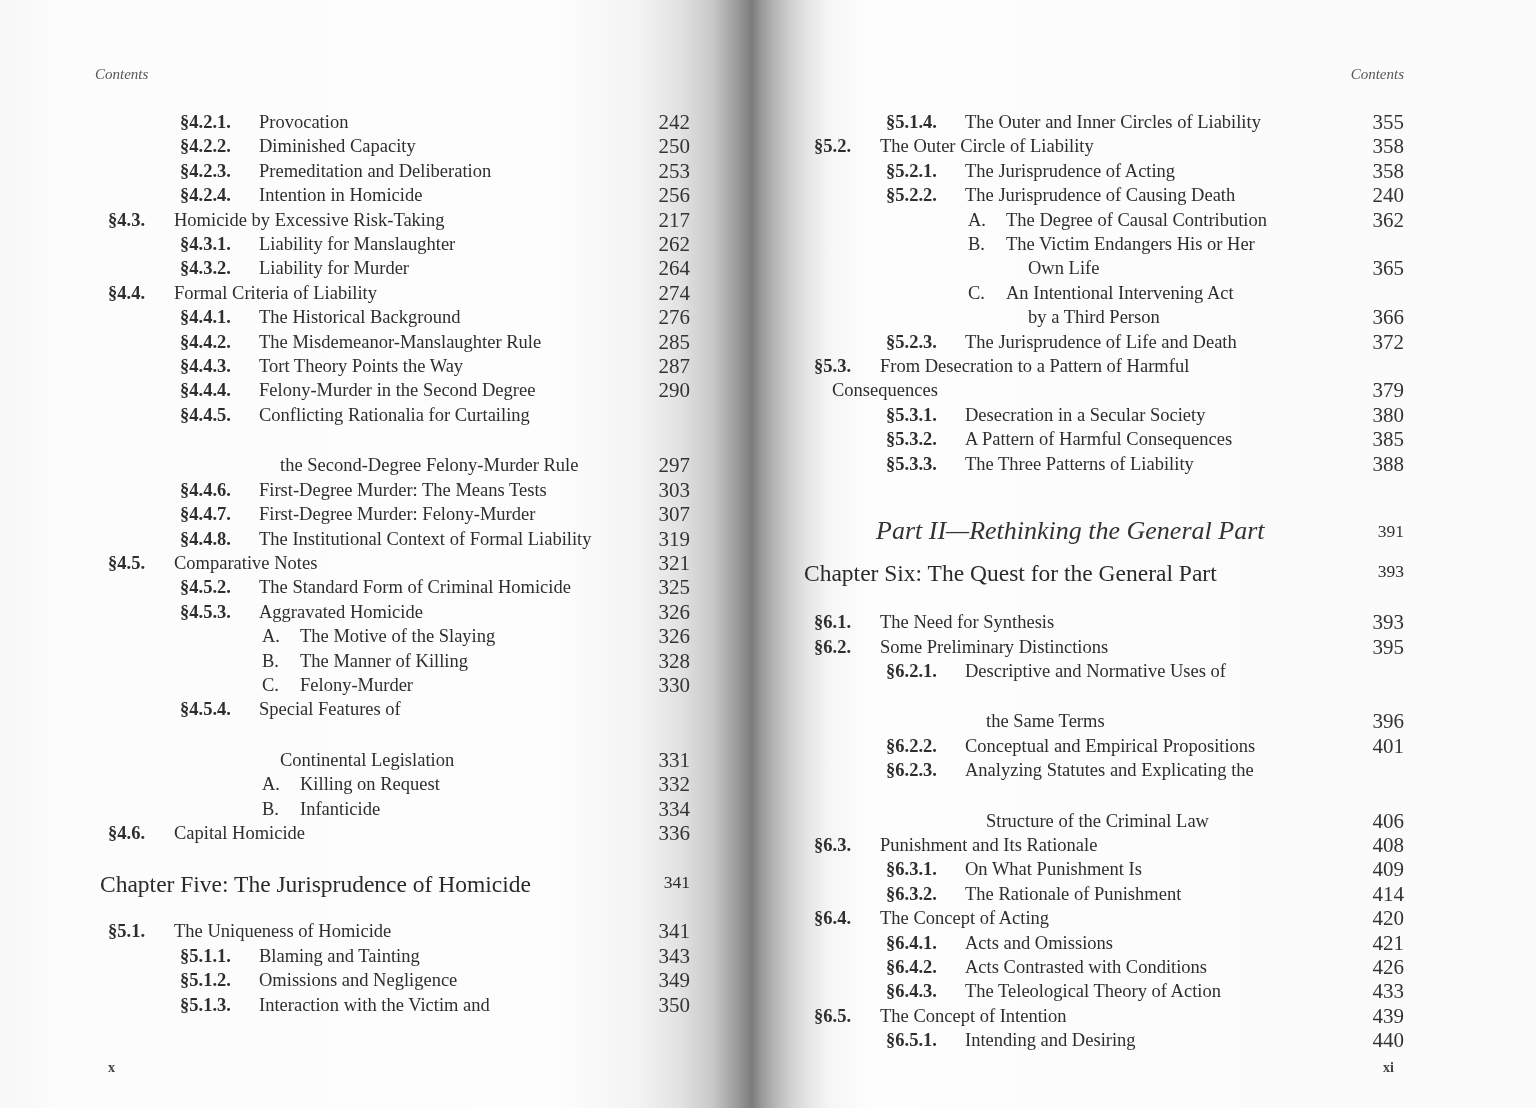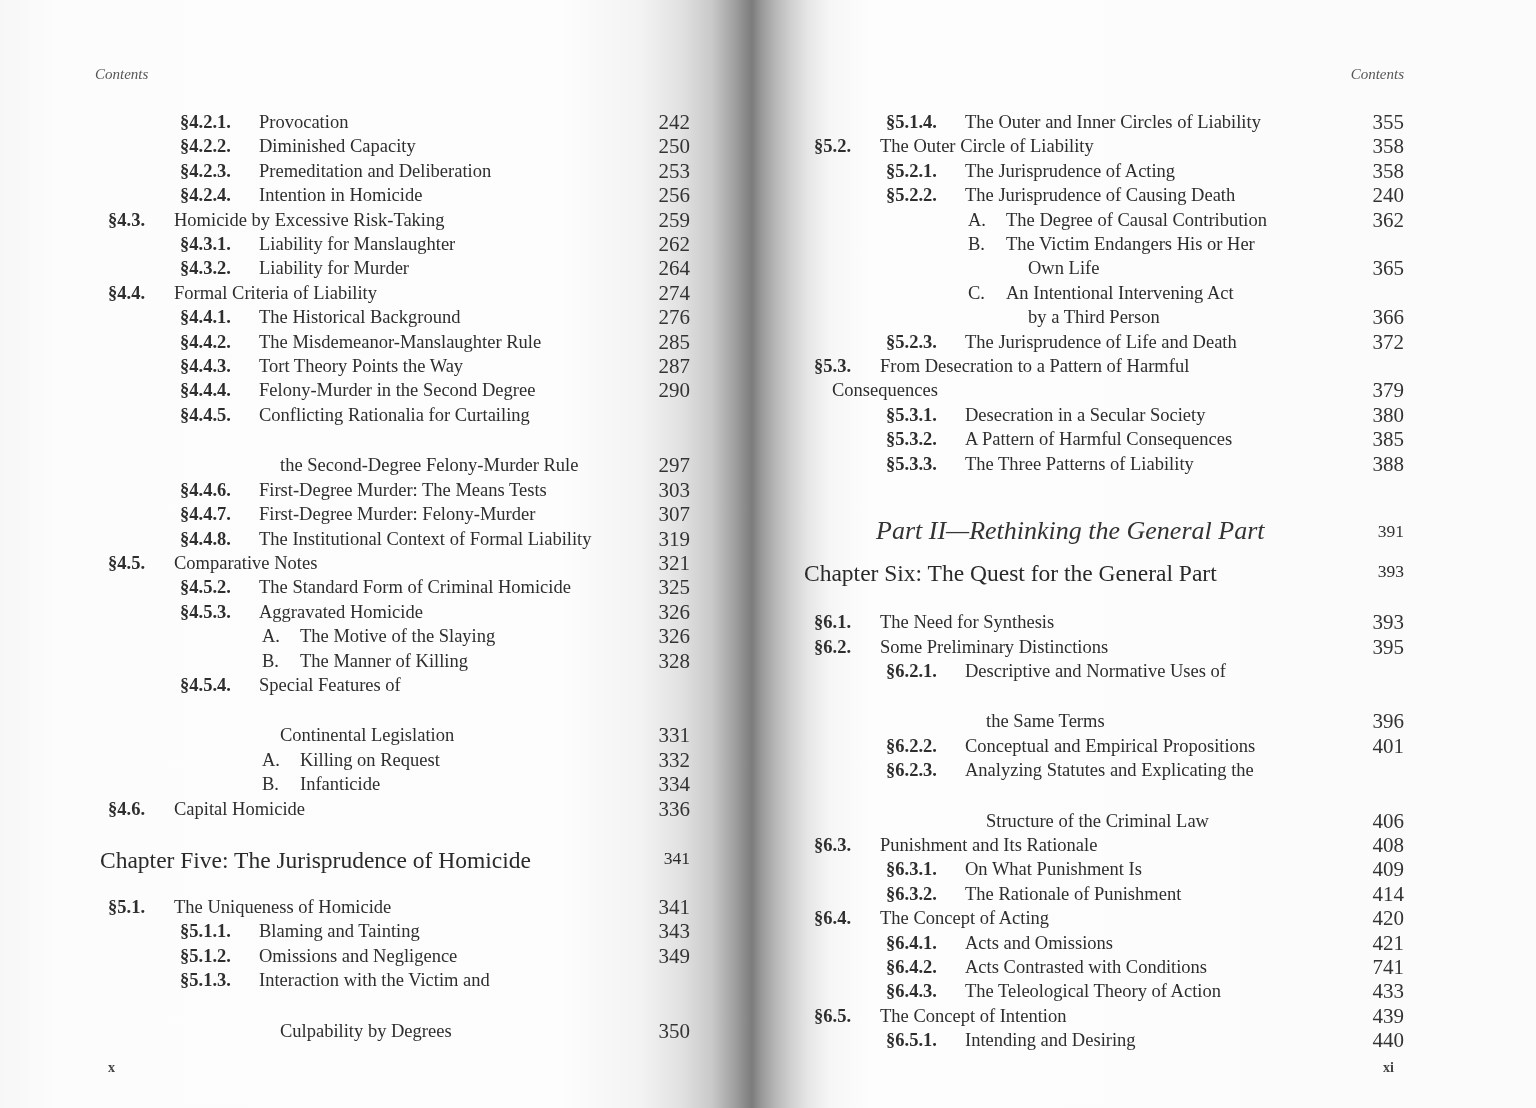--- a/index.html
+++ b/index.html
@@ -71,51 +71,52 @@
 <div class="spread">
 
   <div class="page left">
     <div class="running-head">Contents</div>
     <div class="toc">
       <div>
           <div class="entry l2"><span class="num">§4.2.1.</span><span>Provocation</span><span class="page-no">242</span></div>
           <div class="entry l2"><span class="num">§4.2.2.</span><span>Diminished Capacity</span><span class="page-no">250</span></div>
           <div class="entry l2"><span class="num">§4.2.3.</span><span>Premeditation and Deliberation</span><span class="page-no">253</span></div>
           <div class="entry l2"><span class="num">§4.2.4.</span><span>Intention in Homicide</span><span class="page-no">256</span></div>
-          <div class="entry l1"><span class="num">§4.3.</span><span>Homicide by Excessive Risk-Taking</span><span class="page-no">259</span></div>
+          <div class="entry l1"><span class="num">§4.3.</span><span>Homicide by Excessive Risk-Taking</span><span class="page-no">217</span></div>
           <div class="entry l2"><span class="num">§4.3.1.</span><span>Liability for Manslaughter</span><span class="page-no">262</span></div>
           <div class="entry l2"><span class="num">§4.3.2.</span><span>Liability for Murder</span><span class="page-no">264</span></div>
           <div class="entry l1"><span class="num">§4.4.</span><span>Formal Criteria of Liability</span><span class="page-no">274</span></div>
           <div class="entry l2"><span class="num">§4.4.1.</span><span>The Historical Background</span><span class="page-no">276</span></div>
           <div class="entry l2"><span class="num">§4.4.2.</span><span>The Misdemeanor-Manslaughter Rule</span><span class="page-no">285</span></div>
           <div class="entry l2"><span class="num">§4.4.3.</span><span>Tort Theory Points the Way</span><span class="page-no">287</span></div>
           <div class="entry l2"><span class="num">§4.4.4.</span><span>Felony-Murder in the Second Degree</span><span class="page-no">290</span></div>
           <div class="entry l2"><span class="num">§4.4.5.</span><span>Conflicting Rationalia for Curtailing</span><span class="cont">the Second-Degree Felony-Murder Rule</span><span class="page-no">297</span></div>
           <div class="entry l2"><span class="num">§4.4.6.</span><span>First-Degree Murder: The Means Tests</span><span class="page-no">303</span></div>
           <div class="entry l2"><span class="num">§4.4.7.</span><span>First-Degree Murder: Felony-Murder</span><span class="page-no">307</span></div>
           <div class="entry l2"><span class="num">§4.4.8.</span><span>The Institutional Context of Formal Liability</span><span class="page-no">319</span></div>
           <div class="entry l1"><span class="num">§4.5.</span><span>Comparative Notes</span><span class="page-no">321</span></div>
           <div class="entry l2"><span class="num">§4.5.2.</span><span>The Standard Form of Criminal Homicide</span><span class="page-no">325</span></div>
           <div class="entry l2"><span class="num">§4.5.3.</span><span>Aggravated Homicide</span><span class="page-no">326</span></div>
           <div class="entry l3"><span class="num">A.</span><span>The Motive of the Slaying</span><span class="page-no">326</span></div>
           <div class="entry l3"><span class="num">B.</span><span>The Manner of Killing</span><span class="page-no">328</span></div>
+          <div class="entry l3"><span class="num">C.</span><span>Felony-Murder</span><span class="page-no">330</span></div>
           <div class="entry l2"><span class="num">§4.5.4.</span><span>Special Features of</span><span class="cont">Continental Legislation</span><span class="page-no">331</span></div>
           <div class="entry l3"><span class="num">A.</span><span>Killing on Request</span><span class="page-no">332</span></div>
           <div class="entry l3"><span class="num">B.</span><span>Infanticide</span><span class="page-no">334</span></div>
           <div class="entry l1"><span class="num">§4.6.</span><span>Capital Homicide</span><span class="page-no">336</span></div>
         </div>
       <div class="chapter">
         <span>Chapter Five: The Jurisprudence of Homicide</span>
         <span class="page-no">341</span>
       </div>
       <div>
           <div class="entry l1"><span class="num">§5.1.</span><span>The Uniqueness of Homicide</span><span class="page-no">341</span></div>
           <div class="entry l2"><span class="num">§5.1.1.</span><span>Blaming and Tainting</span><span class="page-no">343</span></div>
           <div class="entry l2"><span class="num">§5.1.2.</span><span>Omissions and Negligence</span><span class="page-no">349</span></div>
-          <div class="entry l2"><span class="num">§5.1.3.</span><span>Interaction with the Victim and</span><span class="cont">Culpability by Degrees</span><span class="page-no">350</span></div>
+          <div class="entry l2"><span class="num">§5.1.3.</span><span>Interaction with the Victim and</span><span class="page-no">350</span></div>
         </div>
     </div>
     <div class="folio">x</div>
   </div>
 
   <div class="page right">
     <div class="running-head">Contents</div>
     <div class="toc">
       <div>
           <div class="entry l2"><span class="num">§5.1.4.</span><span>The Outer and Inner Circles of Liability</span><span class="page-no">355</span></div>
@@ -143,21 +144,21 @@
           <div class="entry l1"><span class="num">§6.1.</span><span>The Need for Synthesis</span><span class="page-no">393</span></div>
           <div class="entry l1"><span class="num">§6.2.</span><span>Some Preliminary Distinctions</span><span class="page-no">395</span></div>
           <div class="entry l2"><span class="num">§6.2.1.</span><span>Descriptive and Normative Uses of</span><span class="cont">the Same Terms</span><span class="page-no">396</span></div>
           <div class="entry l2"><span class="num">§6.2.2.</span><span>Conceptual and Empirical Propositions</span><span class="page-no">401</span></div>
           <div class="entry l2"><span class="num">§6.2.3.</span><span>Analyzing Statutes and Explicating the</span><span class="cont">Structure of the Criminal Law</span><span class="page-no">406</span></div>
           <div class="entry l1"><span class="num">§6.3.</span><span>Punishment and Its Rationale</span><span class="page-no">408</span></div>
           <div class="entry l2"><span class="num">§6.3.1.</span><span>On What Punishment Is</span><span class="page-no">409</span></div>
           <div class="entry l2"><span class="num">§6.3.2.</span><span>The Rationale of Punishment</span><span class="page-no">414</span></div>
           <div class="entry l1"><span class="num">§6.4.</span><span>The Concept of Acting</span><span class="page-no">420</span></div>
           <div class="entry l2"><span class="num">§6.4.1.</span><span>Acts and Omissions</span><span class="page-no">421</span></div>
-          <div class="entry l2"><span class="num">§6.4.2.</span><span>Acts Contrasted with Conditions</span><span class="page-no">741</span></div>
+          <div class="entry l2"><span class="num">§6.4.2.</span><span>Acts Contrasted with Conditions</span><span class="page-no">426</span></div>
           <div class="entry l2"><span class="num">§6.4.3.</span><span>The Teleological Theory of Action</span><span class="page-no">433</span></div>
           <div class="entry l1"><span class="num">§6.5.</span><span>The Concept of Intention</span><span class="page-no">439</span></div>
           <div class="entry l2"><span class="num">§6.5.1.</span><span>Intending and Desiring</span><span class="page-no">440</span></div>
         </div>
     </div>
     <div class="folio">xi</div>
   </div>
 
 </div>
 

